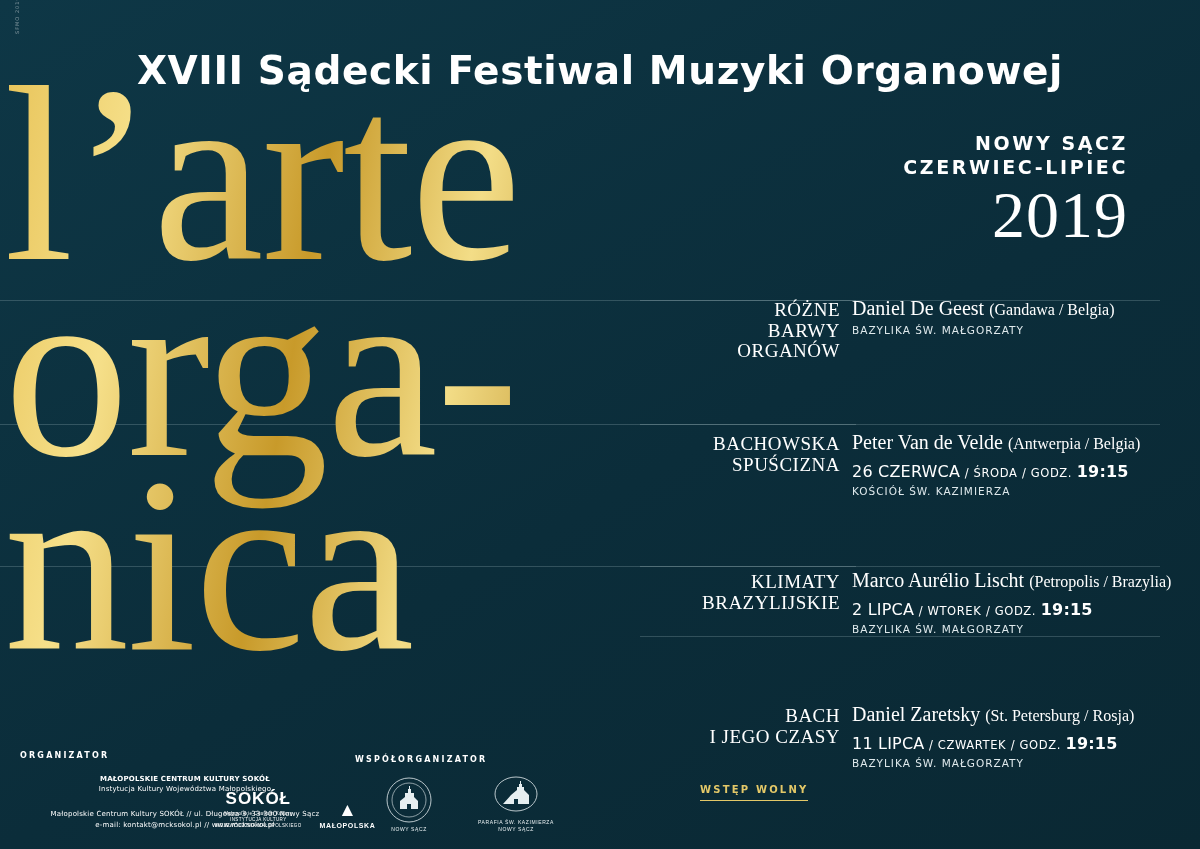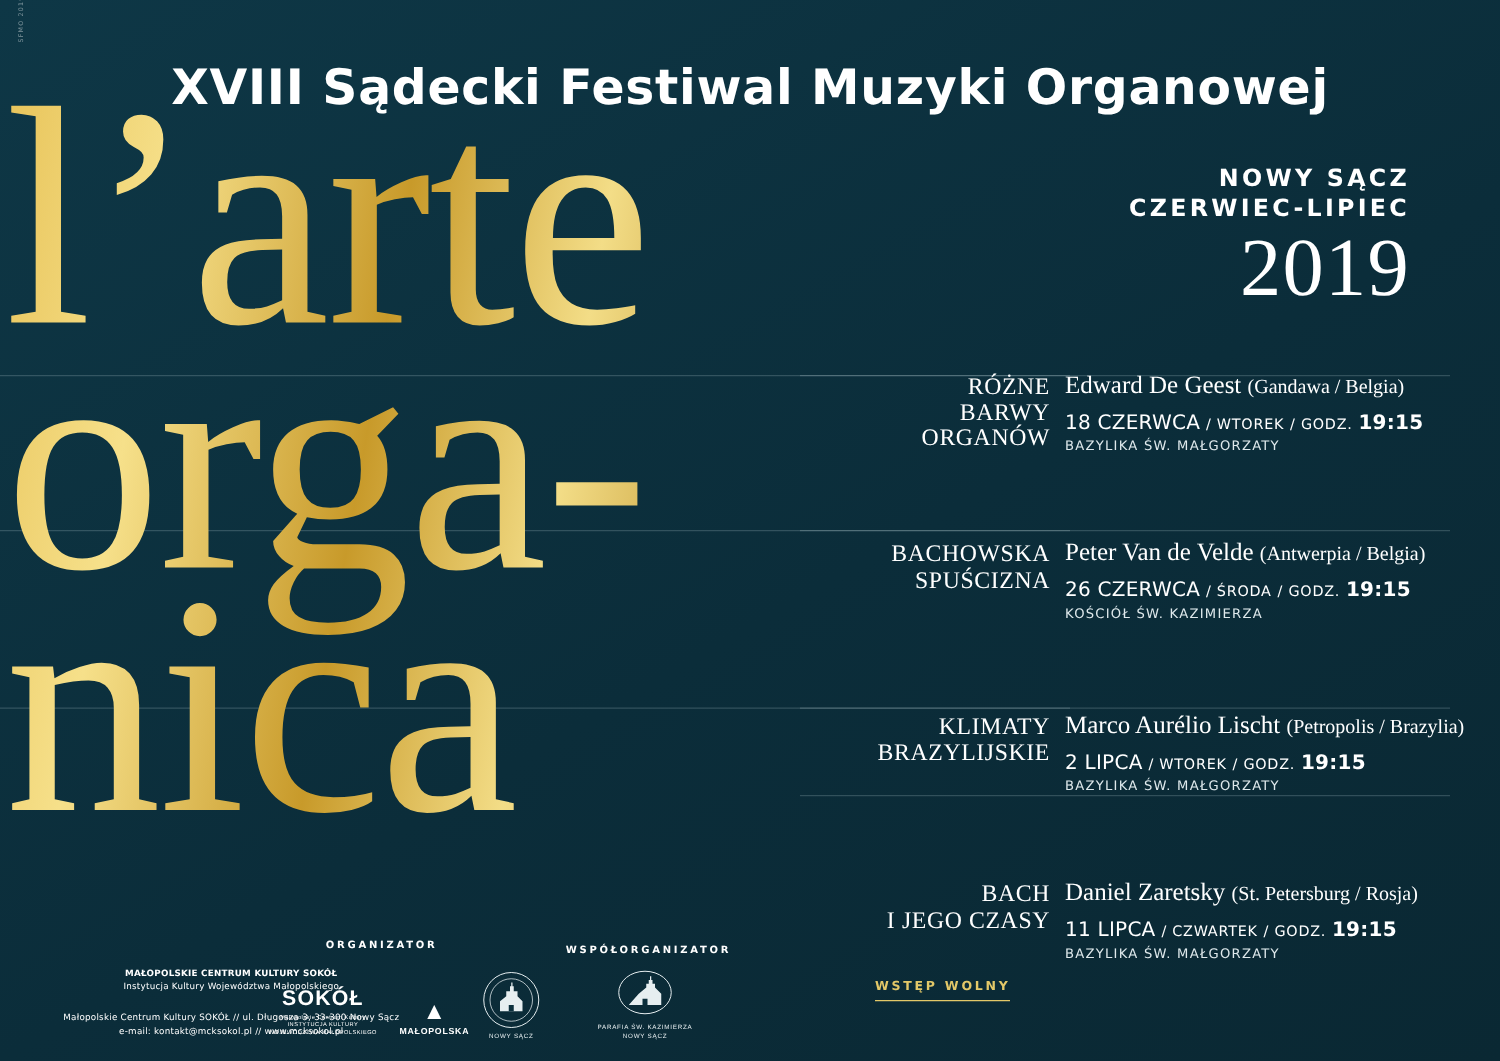--- a/index.html
+++ b/index.html
@@ -148,21 +148,21 @@
 
   
   .footer { position: absolute; left: 0; right: 0; bottom: 0; height: 120px; }
 
   .f-label {
     font-family: "DejaVu Sans", sans-serif;
     font-size: 8px;
     letter-spacing: 2.2px;
     font-weight: bold;
     color: #ffffff;
-    text-align: right;
+    text-align: left;
   }
   .organizer-block { position: absolute; left: 20px; bottom: 18px; width: 330px; }
   .organizer-block .f-label { margin-bottom: 14px; }
   .org-text {
     font-family: "DejaVu Sans", sans-serif;
     font-size: 7px;
     line-height: 1.55;
     color: #ffffff;
     text-align: center;
     letter-spacing: 0.2px;
@@ -288,28 +288,22 @@
   <div class="concerts">
 
     <div class="concert" style="height:104px;">
       <div class="concert-head">
         <span class="l1">RÓŻNE</span>
         <span class="l2">BARWY</span>
         <span class="l2">ORGANÓW</span>
       </div>
       <div class="concert-body">
         <div class="performer">
-          <span>Edward De Geest</span>
+          <span>Daniel De Geest</span>
           <span class="origin">(Gandawa / Belgia)</span>
-        </div>
-        <div class="when">
-          <span class="day">18 CZERWCA</span>
-          <span class="small"> / </span><span class="small">WTOREK</span>
-          <span class="small"> / </span><span class="small">GODZ.</span>
-          <span class="hour">19:15</span>
         </div>
         <div class="venue">BAZYLIKA ŚW. MAŁGORZATY</div>
       </div>
     </div>
 
     <div class="concert" style="height:108px;">
       <div class="concert-head">
         <span class="l1">BACHOWSKA</span>
         <span class="l2">SPUŚCIZNA</span>
       </div>

